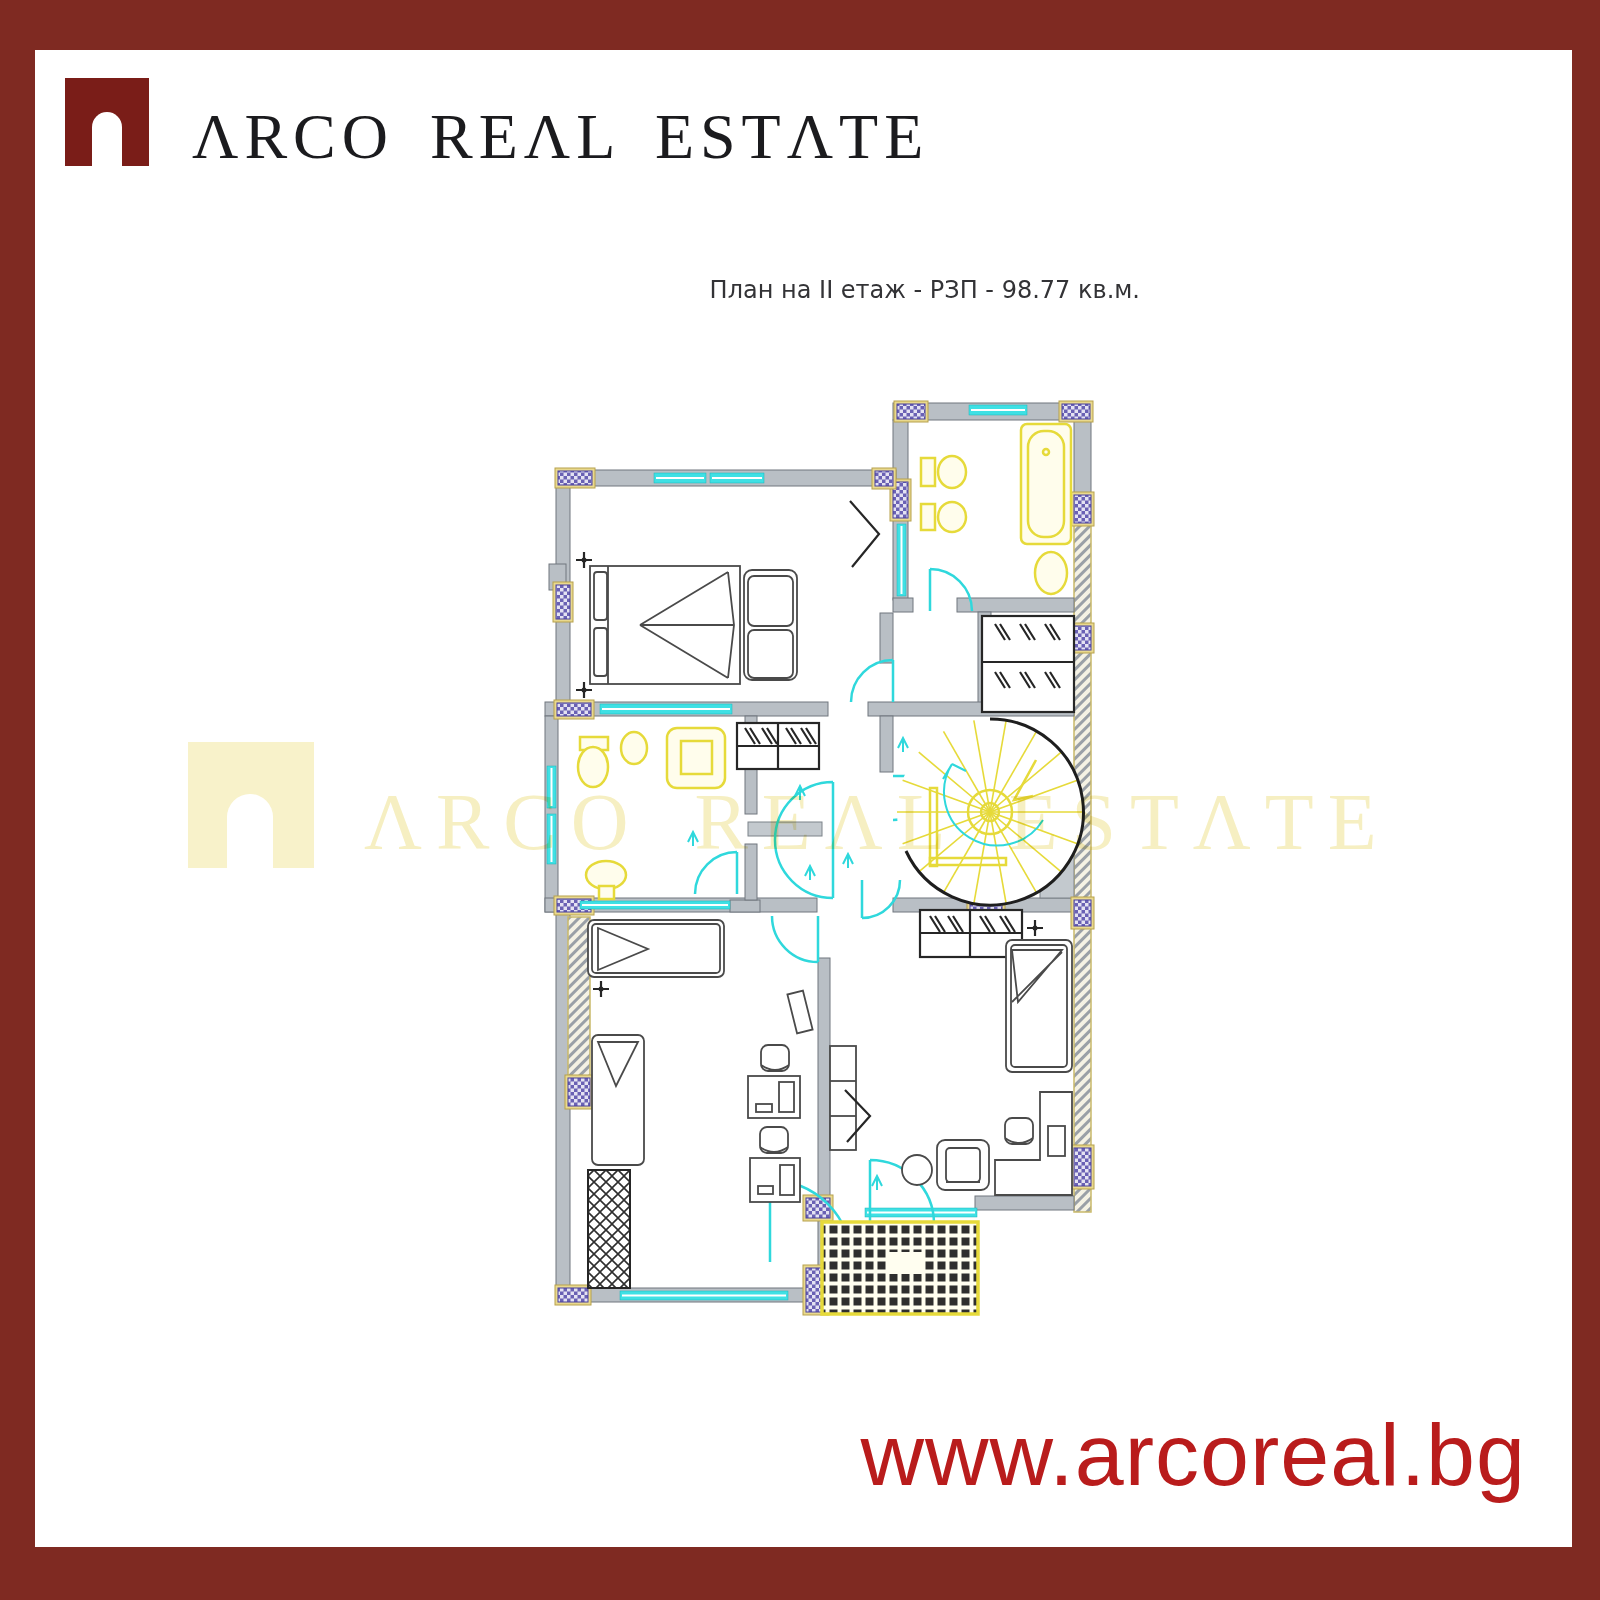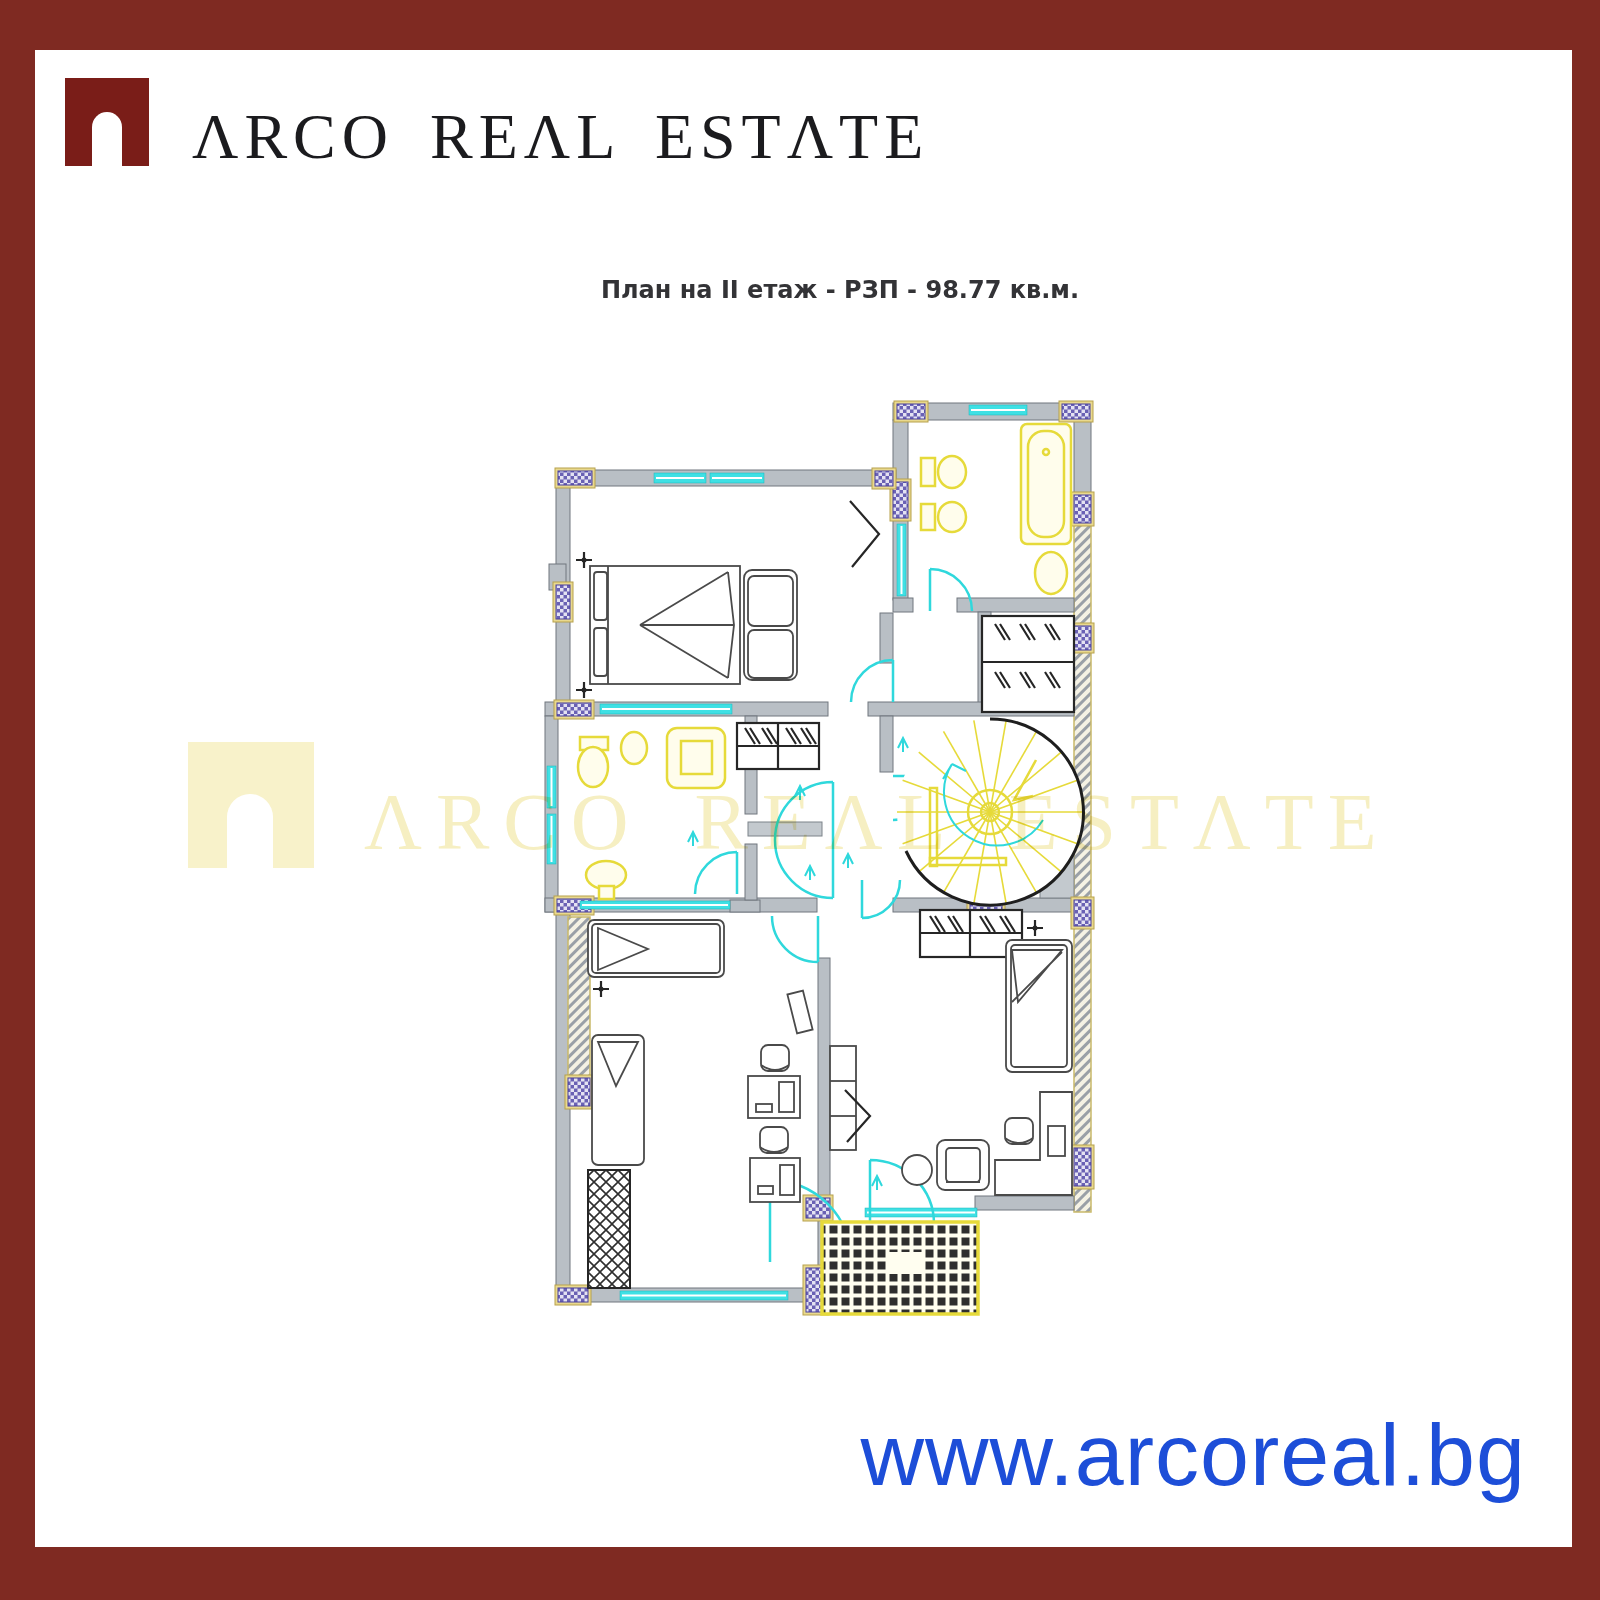--- a/index.html
+++ b/index.html
@@ -11,35 +11,35 @@
          border-color:#7f2a22;border-width:50px 28px 53px 35px;pointer-events:none;}
 
   
   .logo-mark{position:absolute;left:65px;top:78px;width:84px;height:88px;background:#7a1d18;}
   .logo-mark::after{content:"";position:absolute;left:27px;top:34px;width:30px;height:54px;
          background:#ffffff;border-radius:15px 15px 0 0;}
   .logo-text{position:absolute;left:192px;top:100px;font-family:"Liberation Serif",serif;
          font-size:64px;letter-spacing:6px;word-spacing:14px;color:#1b1b1e;white-space:nowrap;}
 
   
-  .plan-title{position:absolute;left:540px;top:276px;width:600px;text-align:center;
-         font-family:"DejaVu Sans",sans-serif;font-weight:bold;font-size:24px;color:#333336;}
+  .plan-title{position:absolute;left:540px;top:276px;width:600px;text-align:right;
+         font-family:"DejaVu Sans",sans-serif;font-weight:normal;font-size:24px;color:#333336;}
 
   
   .watermark{position:absolute;left:188px;top:742px;display:flex;align-items:flex-end;gap:50px;
          mix-blend-mode:multiply;pointer-events:none;}
   .wm-mark{width:126px;height:126px;background:#f8f2ca;position:relative;flex:0 0 auto;}
   .wm-mark::after{content:"";position:absolute;left:39px;top:52px;width:46px;height:74px;
          background:#ffffff;border-radius:23px 23px 0 0;}
   .wm-text{font-family:"Liberation Serif",serif;font-size:80px;letter-spacing:14px;
          word-spacing:18px;color:#f6efc2;white-space:nowrap;line-height:1;padding-bottom:6px;}
 
   
   .website{position:absolute;right:74px;top:1404px;font-family:"Liberation Sans",sans-serif;
-         font-size:88px;color:#1d4ed8;letter-spacing:1px;white-space:nowrap;}
+         font-size:88px;color:#b91c1c;letter-spacing:1px;white-space:nowrap;}
 
   
   .plan{position:absolute;left:540px;top:385px;width:560px;height:940px;}
   .wall {fill:#b9bfc5;stroke:#70777e;stroke-width:1;}
   .hatch{fill:url(#hp);stroke:#c9b96a;stroke-width:1.5;}
   .win  {fill:#3fe0e4;stroke:#18b6ba;stroke-width:.5;}
   .winl {stroke:#ffffff;stroke-width:2;}
   .colY {fill:#e9d98e;stroke:#b7a14c;stroke-width:1;}
   .colP {fill:url(#cp);stroke:#4840a0;stroke-width:1;}
   .fix  {fill:#fffdec;stroke:#e6da3a;stroke-width:2.5;}

